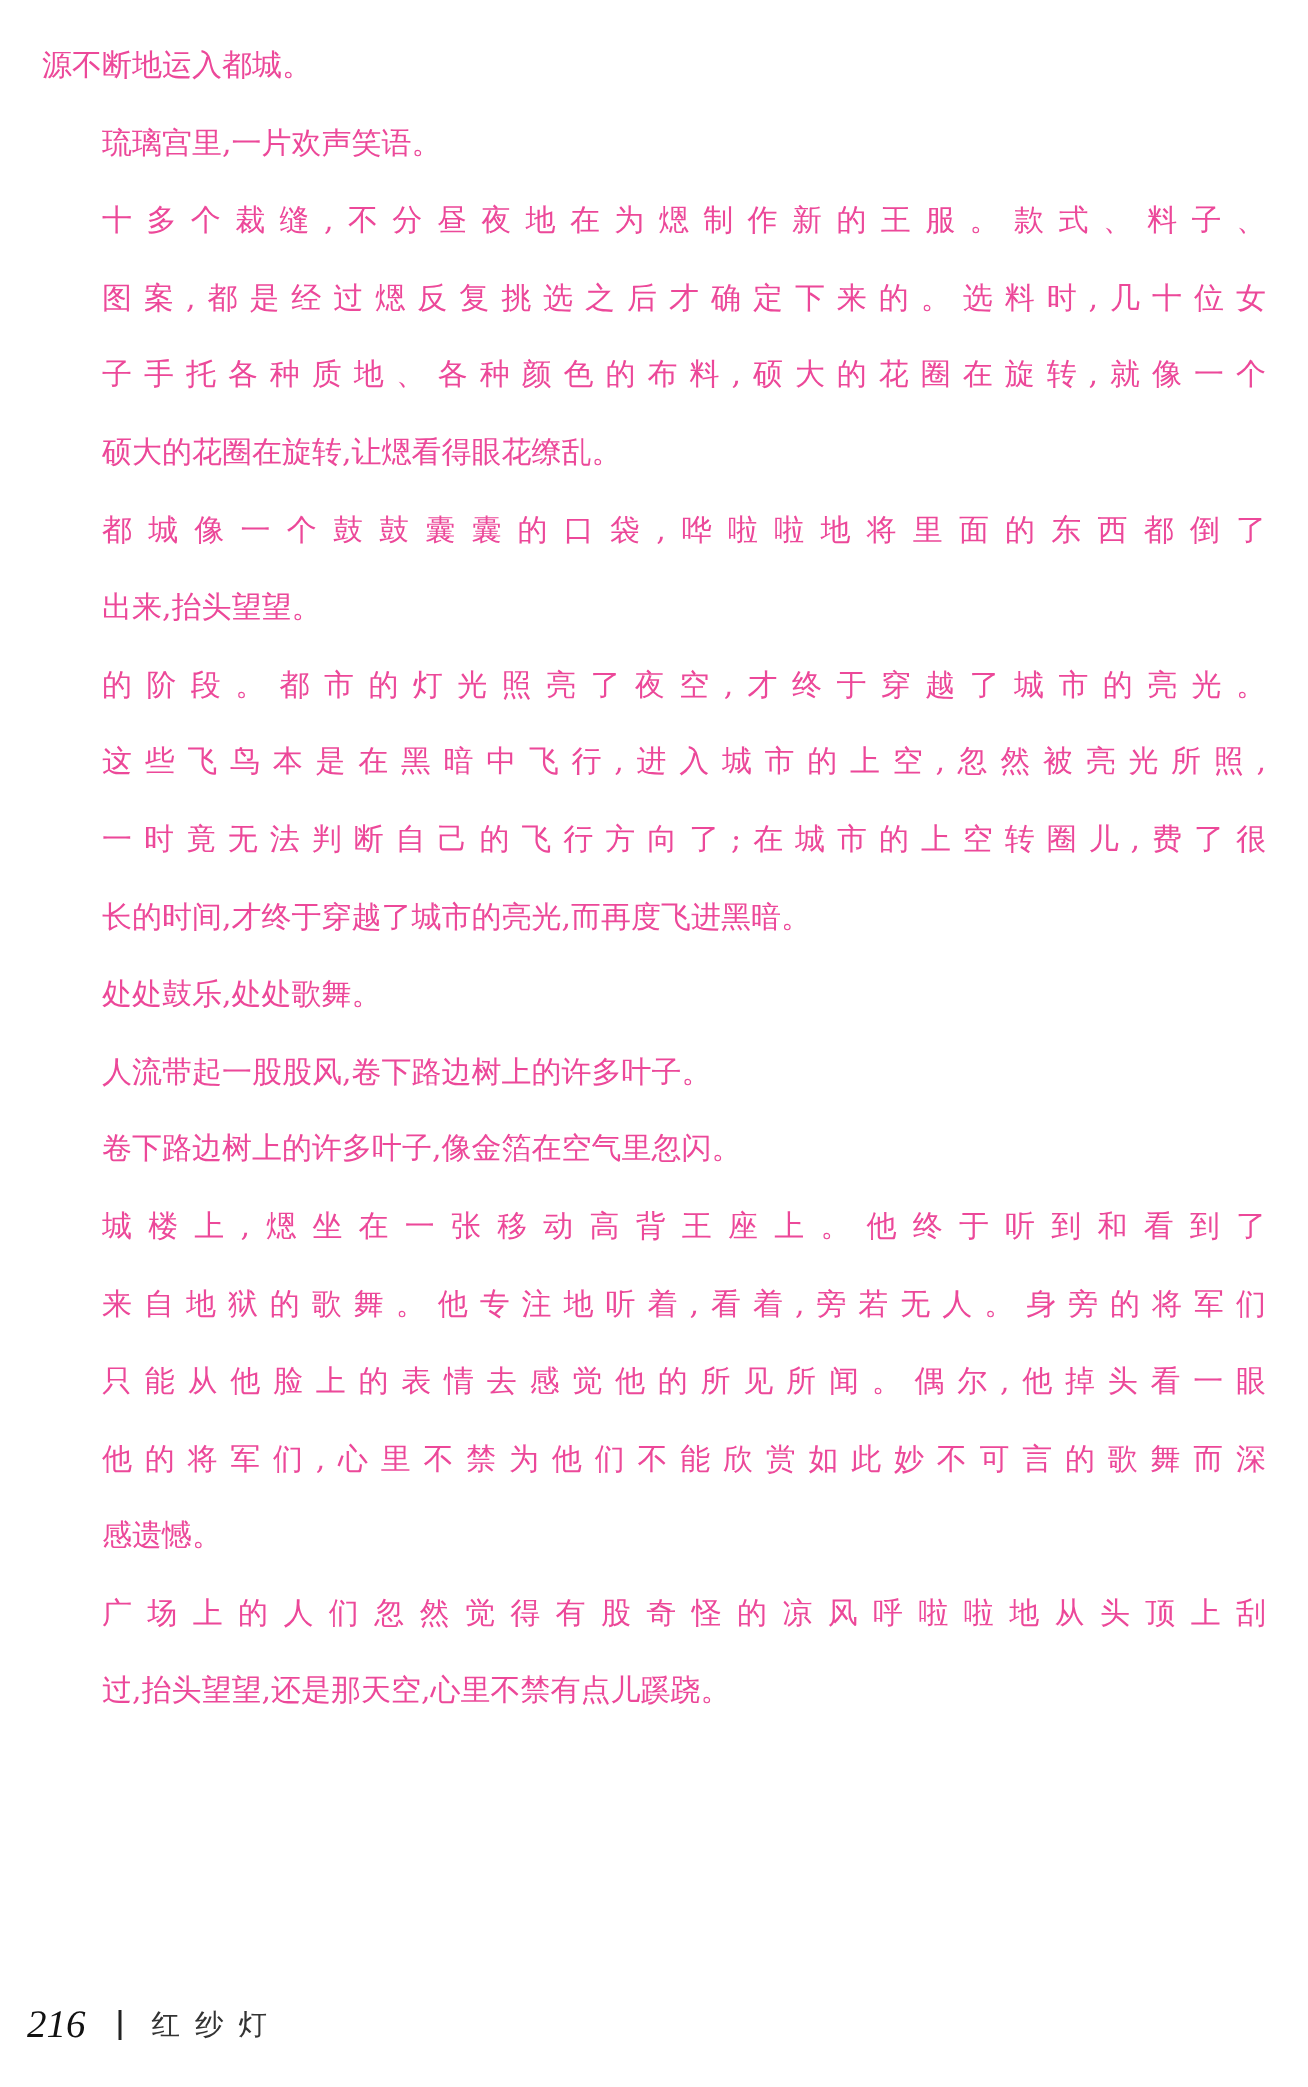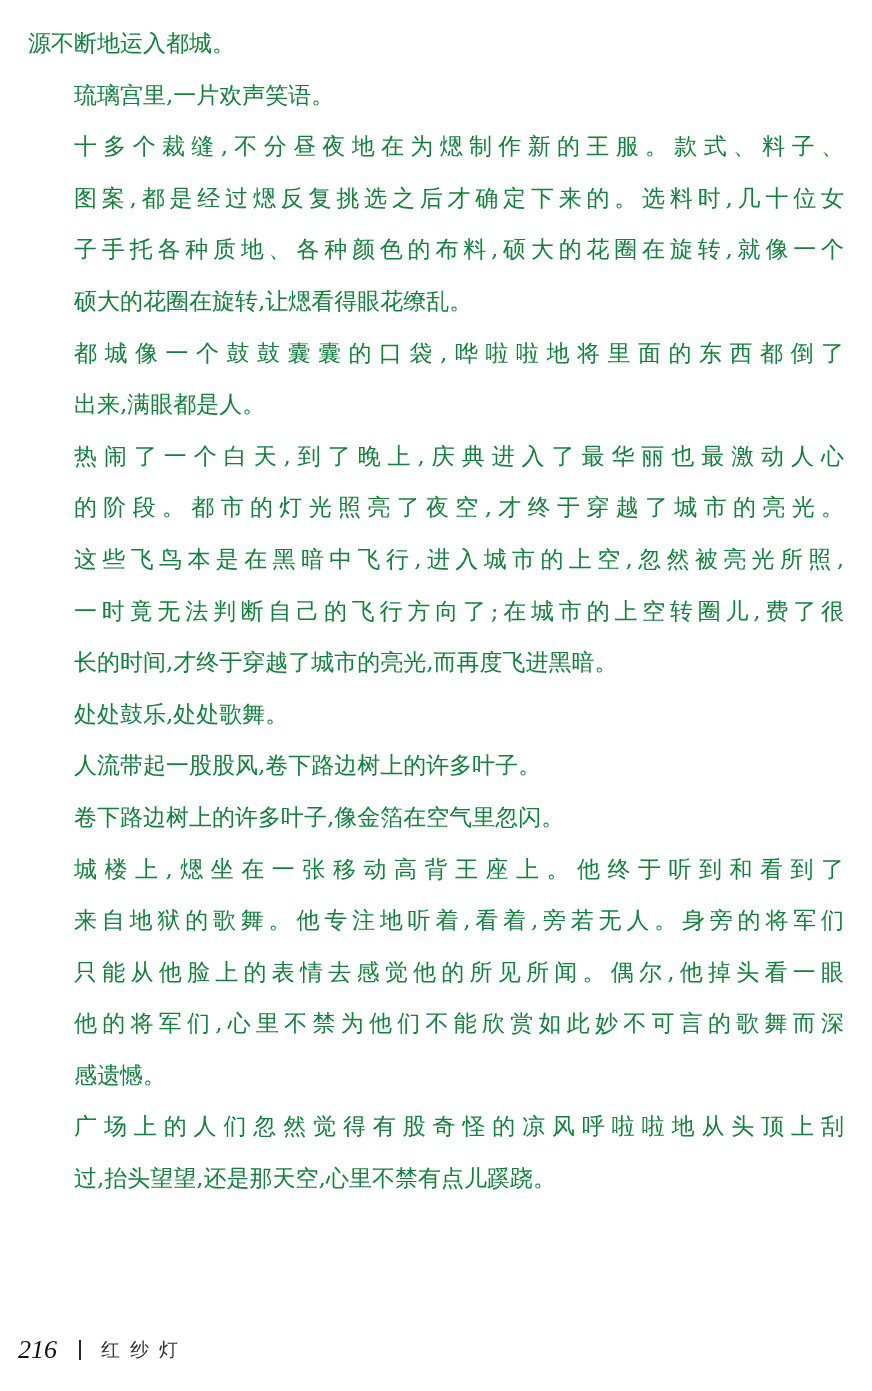--- a/index.html
+++ b/index.html
@@ -1,20 +1,20 @@
 <!DOCTYPE html>
 <html><head>
 <meta charset="utf-8">
 <style>
   html, body { margin: 0; padding: 0; background: #ffffff; }
   body { width: 872px; height: 1391px; position: relative; overflow: hidden; }
   .page {
     position: absolute; left: 28px; top: 18px; width: 816px;
     font-family: "DejaVu Serif", "Liberation Serif", serif;
-    font-size: 23px; line-height: 51.6px; color: #15803d;
+    font-size: 20px; line-height: 51.6px; color: #ec4899;
     text-align: justify; text-justify: inter-character;
   }
   .para { margin: 0; padding: 0; }
   .para.indent { text-indent: 2em; }
   .line { display: block; white-space: nowrap; text-align-last: justify; }
   .line.last { text-align-last: left; }
   .footer {
     position: absolute; left: 18px; top: 1332px; height: 36px;
     display: flex; align-items: center;
   }
@@ -42,24 +42,23 @@
       <span class="line last" style="text-indent: 2em;">琉璃宫里,一片欢声笑语。</span>
     </div>
     <div class="para indent">
       <span class="line" style="text-indent: 2em;">十多个裁缝,不分昼夜地在为煾制作新的王服。款式、料子、</span>
       <span class="line">图案,都是经过煾反复挑选之后才确定下来的。选料时,几十位女</span>
       <span class="line">子手托各种质地、各种颜色的布料,硕大的花圈在旋转,就像一个</span>
       <span class="line last">硕大的花圈在旋转,让煾看得眼花缭乱。</span>
     </div>
     <div class="para indent">
       <span class="line" style="text-indent: 2em;">都城像一个鼓鼓囊囊的口袋,哗啦啦地将里面的东西都倒了</span>
-      <span class="line last">出来,满眼都是人。</span>
+      <span class="line last">出来,抬头望望。</span>
     </div>
     <div class="para indent">
-      <span class="line" style="text-indent: 2em;">热闹了一个白天,到了晚上,庆典进入了最华丽也最激动人心</span>
       <span class="line">的阶段。都市的灯光照亮了夜空,才终于穿越了城市的亮光。</span>
       <span class="line">这些飞鸟本是在黑暗中飞行,进入城市的上空,忽然被亮光所照,</span>
       <span class="line">一时竟无法判断自己的飞行方向了;在城市的上空转圈儿,费了很</span>
       <span class="line last">长的时间,才终于穿越了城市的亮光,而再度飞进黑暗。</span>
     </div>
     <div class="para indent">
       <span class="line last" style="text-indent: 2em;">处处鼓乐,处处歌舞。</span>
     </div>
     <div class="para indent">
       <span class="line last" style="text-indent: 2em;">人流带起一股股风,卷下路边树上的许多叶子。</span>

